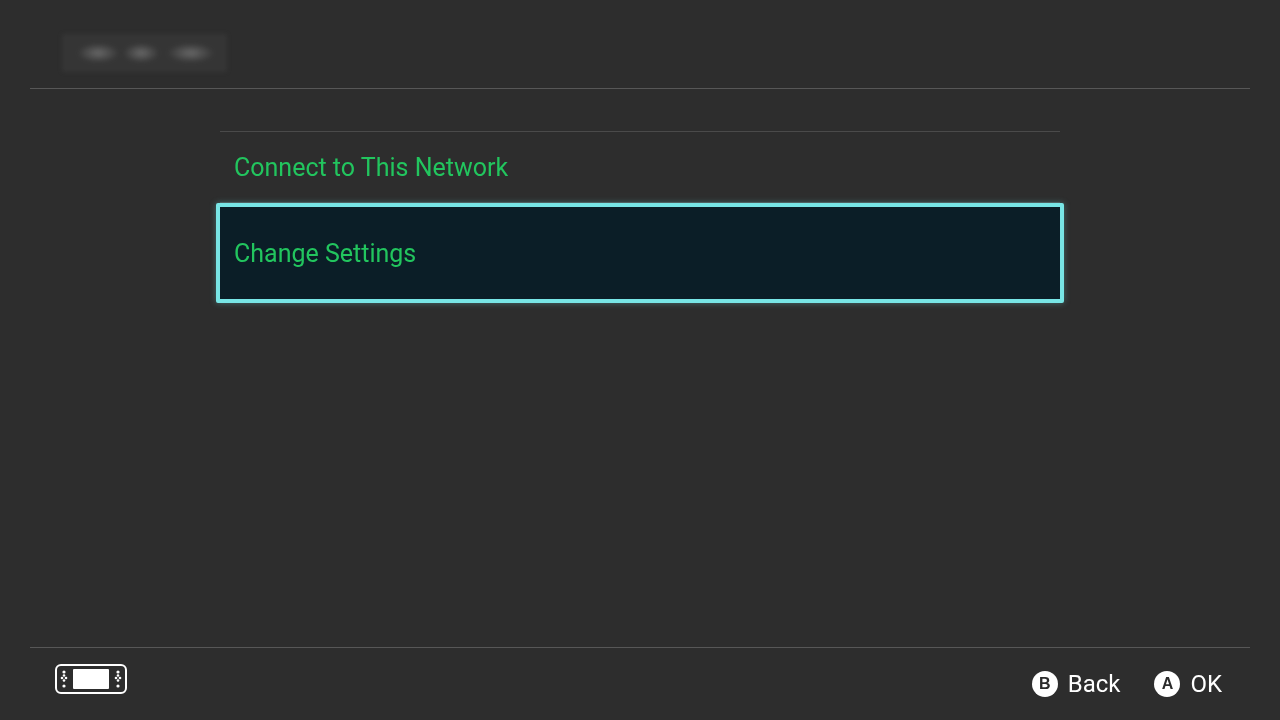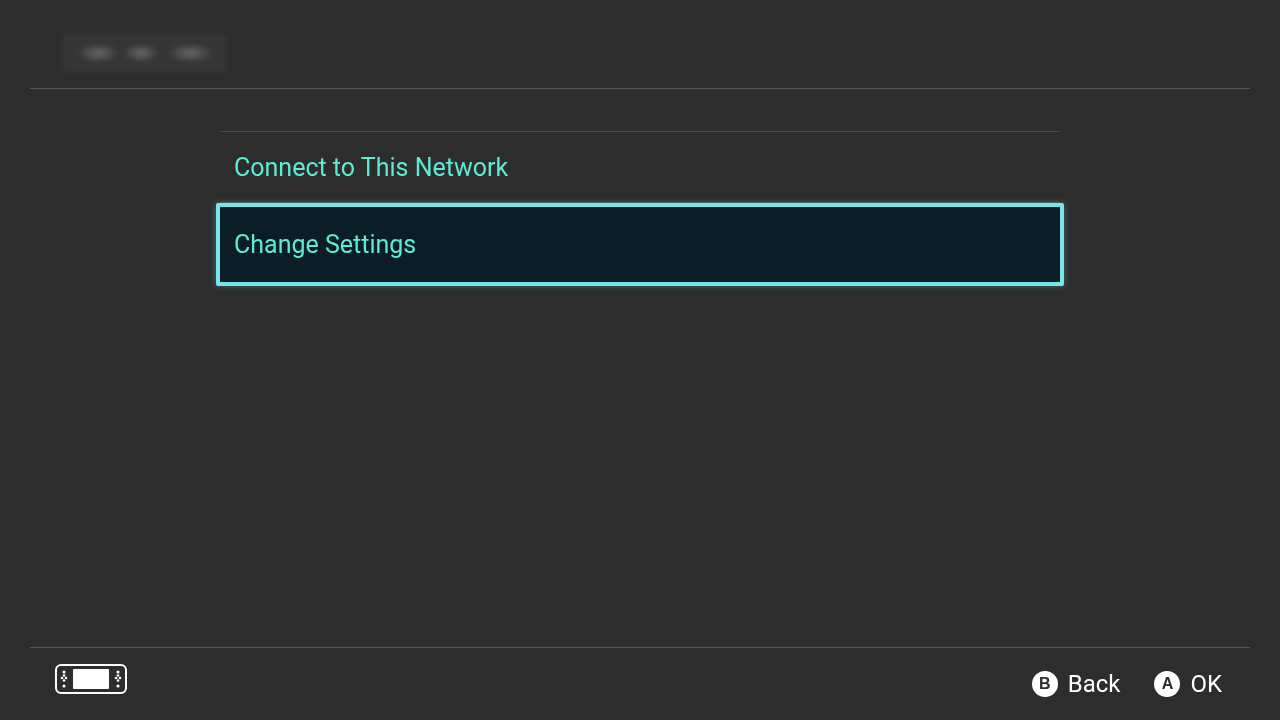--- a/index.html
+++ b/index.html
@@ -58,37 +58,37 @@
     background: #4a4a4a;
   }
   .menu-item {
     position: relative;
     height: 71px;
     display: flex;
     align-items: center;
     padding-left: 14px;
     font-size: 25px;
     font-weight: 400;
-    color: #5eead4;
+    color: #22c55e;
     box-sizing: border-box;
   }
   .menu-item:not(.selected)::after {
     content: "";
     position: absolute;
     left: 0; right: 0; bottom: 0;
     height: 1px;
     background: #4a4a4a;
   }
   .menu-item.selected {
     background: #0b1e27;
     border: 4px solid #78e6e6;
     border-radius: 2px;
     margin-left: -4px;
     margin-right: -4px;
-    height: 83px;
+    height: 100px;
     padding-left: 14px;
     box-shadow: 0 0 6px rgba(120,230,230,0.35);
   }
   
   .hr-bottom {
     position: absolute;
     left: 30px;
     right: 30px;
     bottom: 72px;
     height: 1px;

